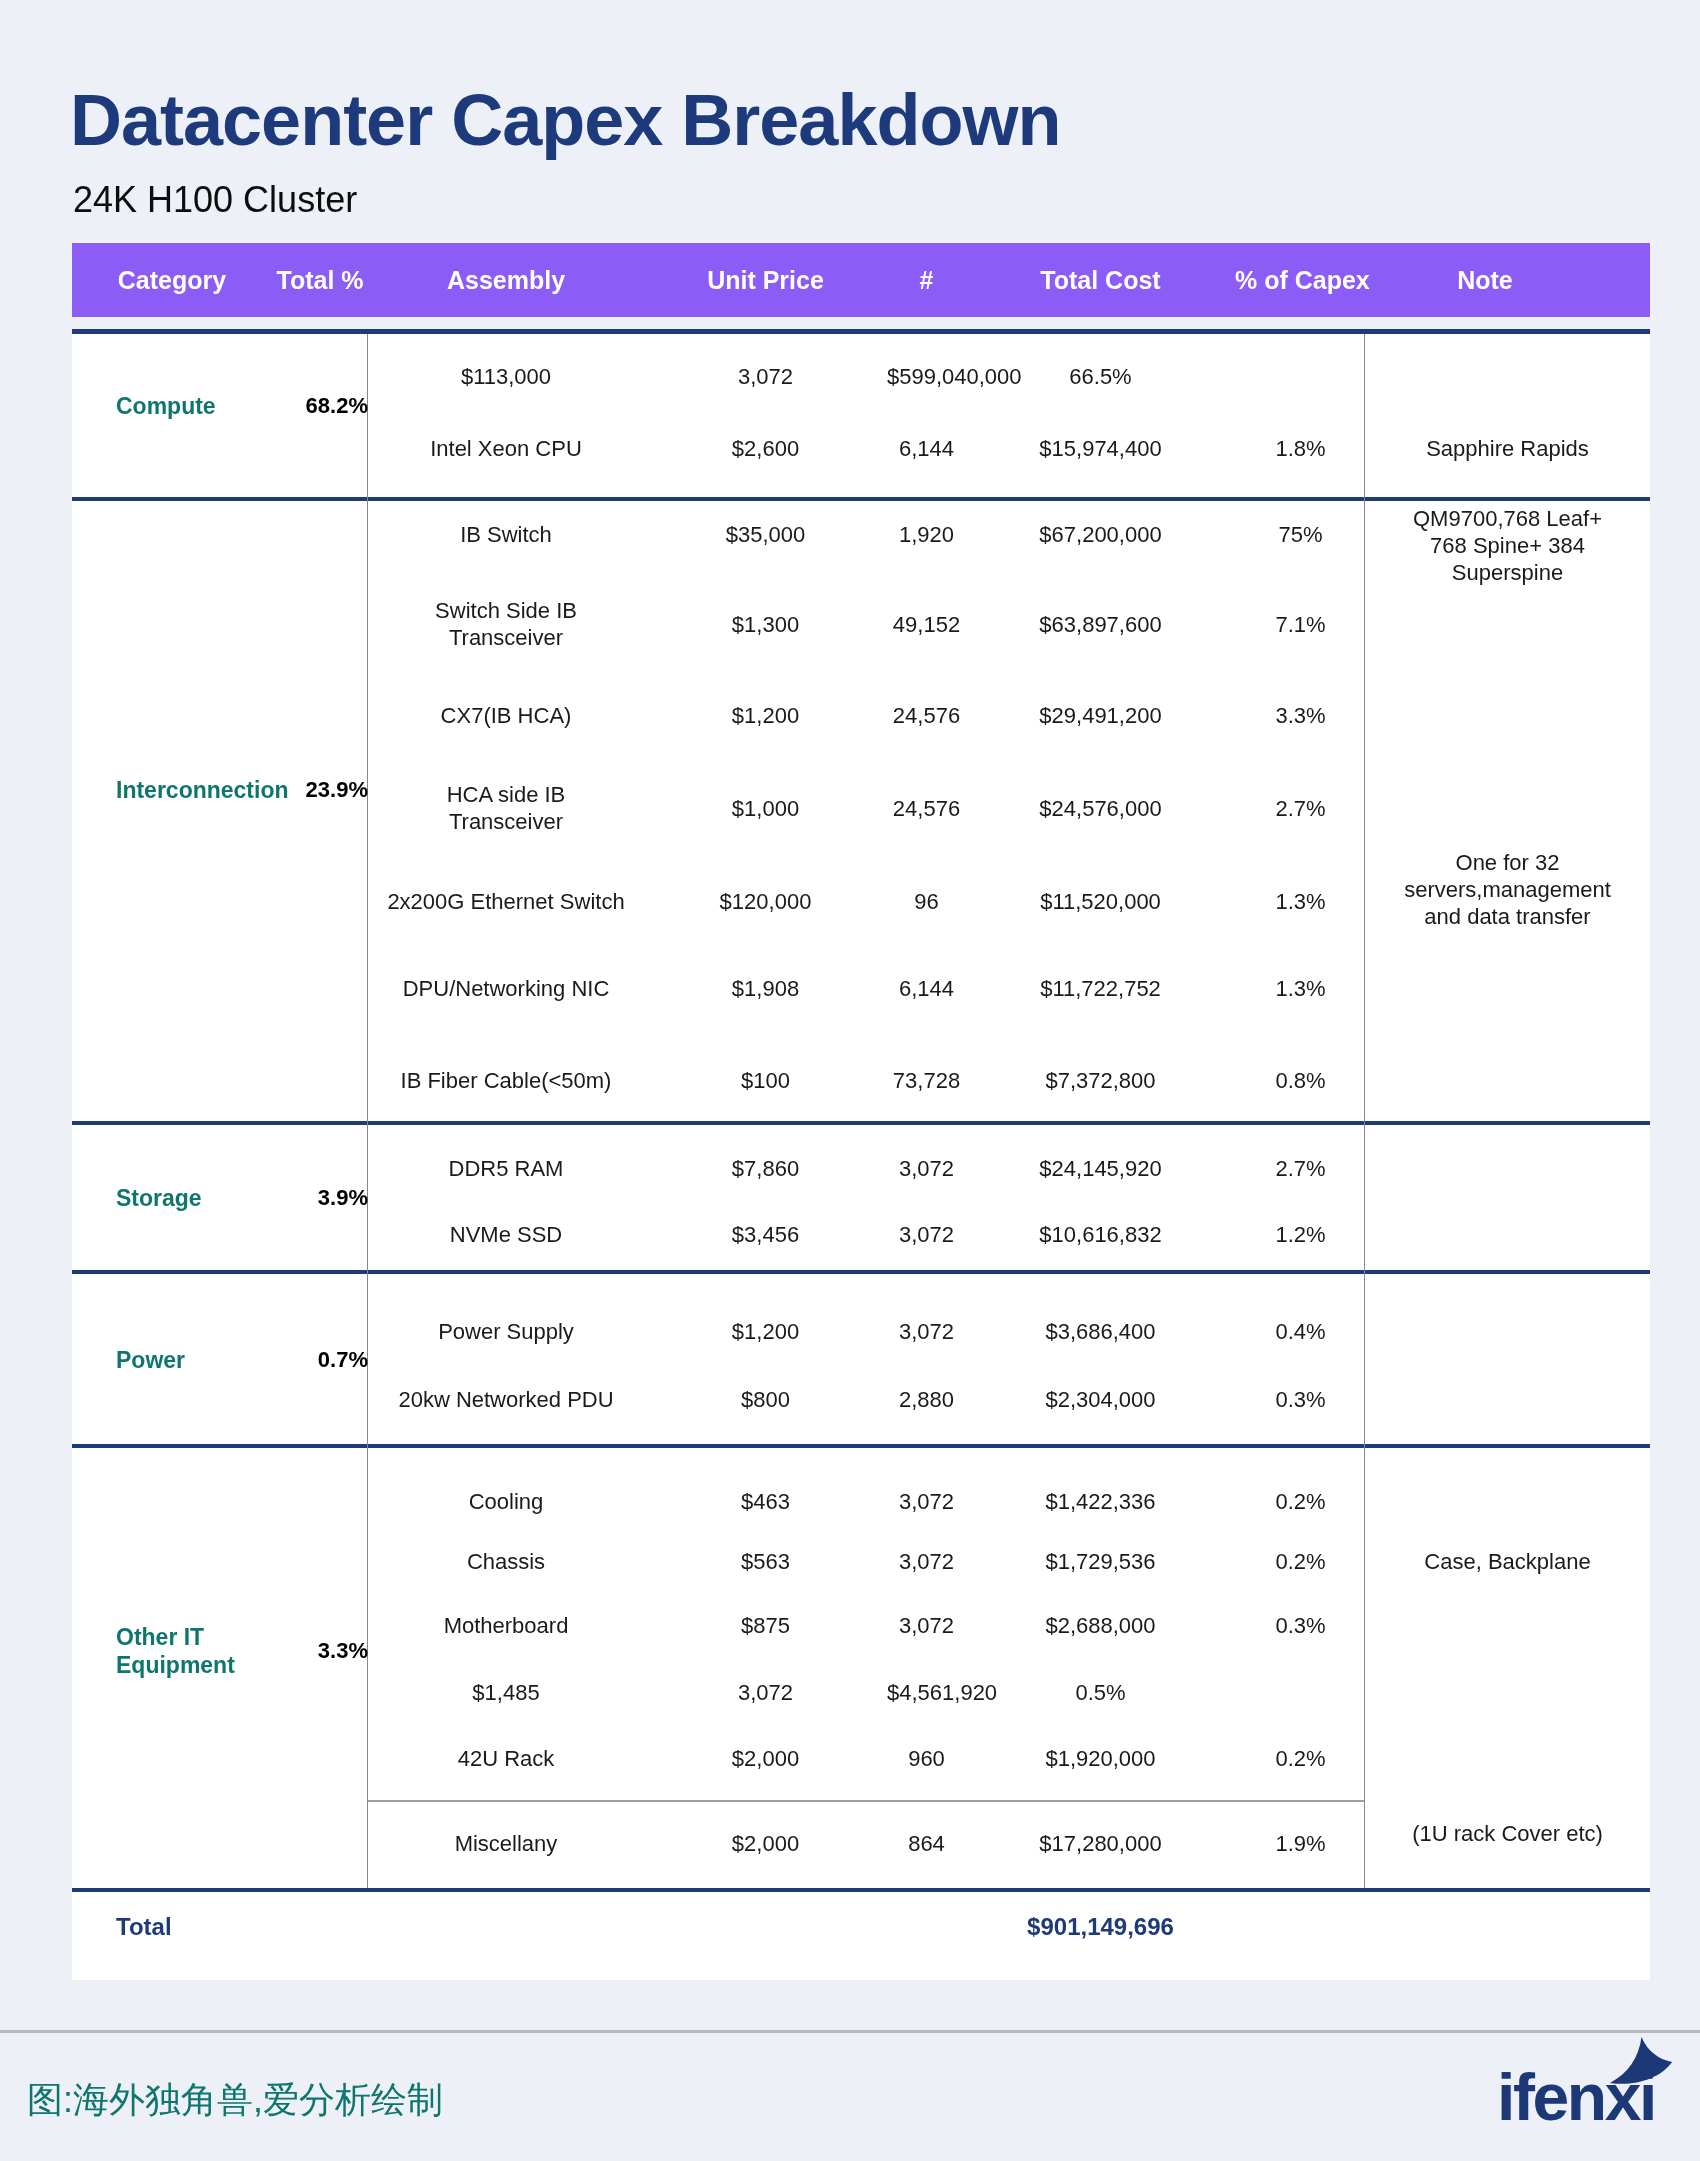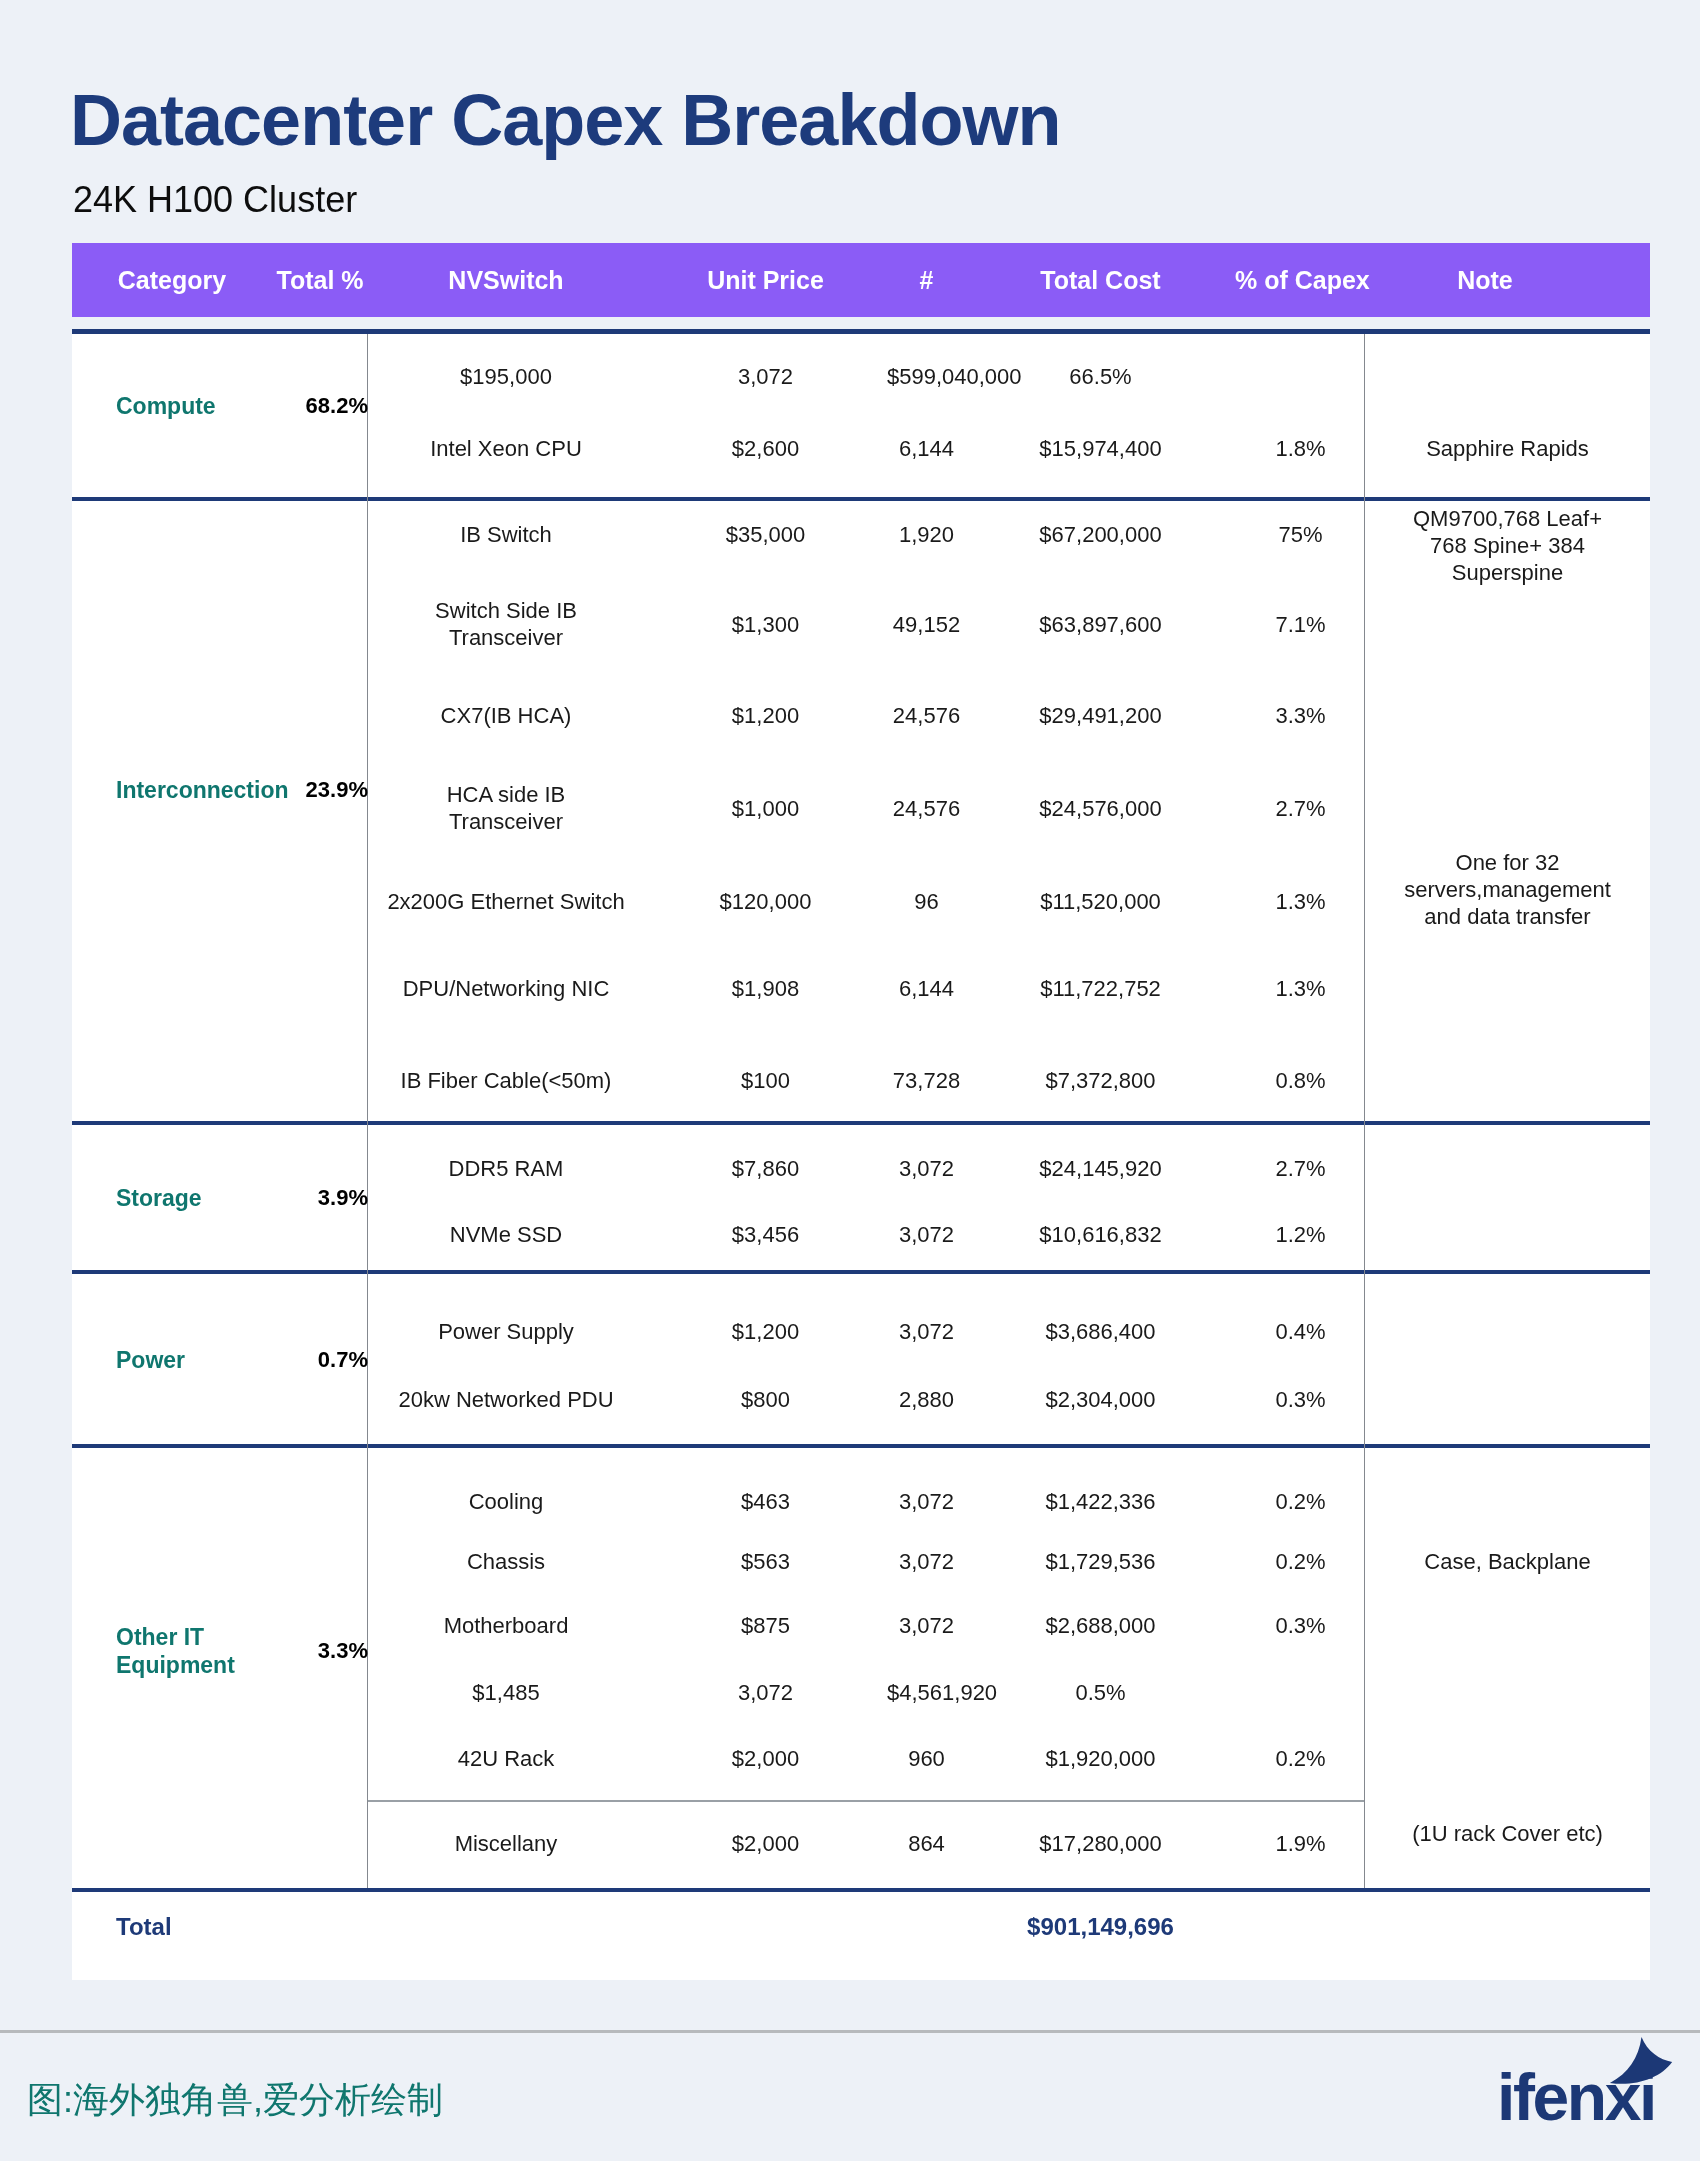--- a/index.html
+++ b/index.html
@@ -60,21 +60,21 @@
 <body>
 
 <div>
 
   <div class="abs title">Datacenter Capex Breakdown</div>
   <div class="abs subtitle">24K H100 Cluster</div>
 
   <div class="abs thead">
     <div class="c">Category</div>
     <div class="c">Total %</div>
-    <div class="c">NVSwitch</div>
+    <div class="c">Assembly</div>
     <div class="c">Unit Price</div>
     <div class="c">#</div>
     <div class="c">Total Cost</div>
     <div class="c">% of Capex</div>
     <div class="c note-h">Note</div>
   </div>
 
   <div class="abs tbody-bg"></div>
   <div class="abs hline thick" style="top:329px"></div>
   <div class="abs hline" style="top:497px"></div>
@@ -102,21 +102,21 @@
     <div class="name">Power</div>
     <div class="pct">0.7%</div>
   </div>
   <div class="abs cat" style="top:1651px">
     <div class="name">Other IT
 Equipment</div>
     <div class="pct">3.3%</div>
   </div>
 
   <div class="abs row" style="top:376px">
-    <div class="c">$195,000</div>
+    <div class="c">$113,000</div>
     <div class="c">3,072</div>
     <div class="c">$599,040,000</div>
     <div class="c">66.5%</div>
   </div>
   <div class="abs row" style="top:448px">
     <div class="c">Intel Xeon CPU</div>
     <div class="c">$2,600</div>
     <div class="c">6,144</div>
     <div class="c">$15,974,400</div>
     <div class="c">1.8%</div>

